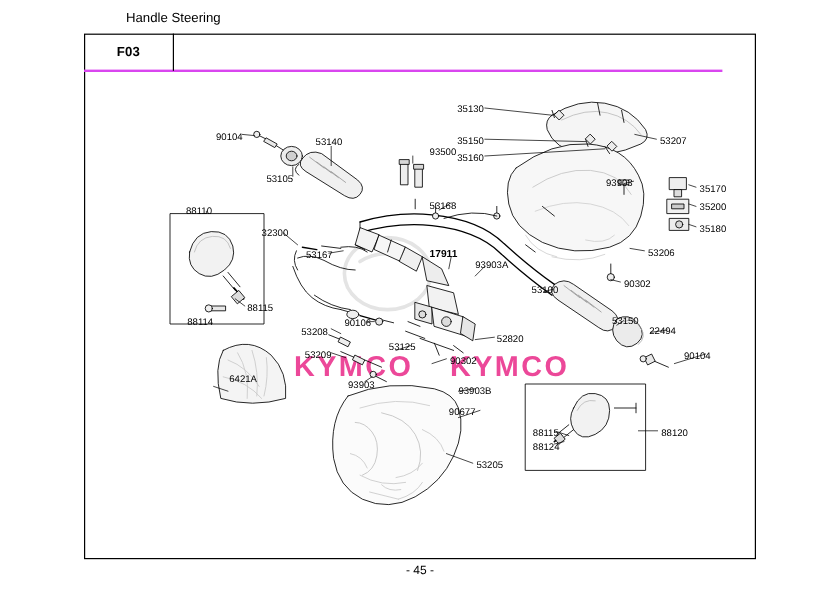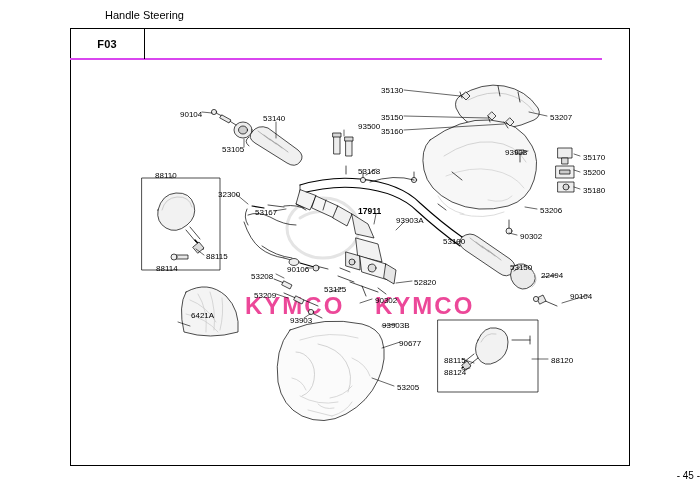--- a/index.html
+++ b/index.html
@@ -57,21 +57,21 @@
     top: 9px;
     font-size: 11px;
     font-weight: normal;
     color: #000;
   }
   .page-num {
     position: absolute;
     left: 0;
     top: 470px;
     width: 700px;
-    text-align: right;
+    text-align: center;
     font-size: 10px;
     color: #000;
   }
   .svg-layer {
     position: absolute;
     left: 0;
     top: 0;
     width: 700px;
     height: 495px;
   }
@@ -352,21 +352,21 @@
   <div class="label" style="left:206px; top:252px;">88115</div>
   <div class="label" style="left:156px; top:264px;">88114</div>
   <div class="label" style="left:251px; top:272px;">53208</div>
   <div class="label" style="left:287px; top:265px;">90106</div>
   <div class="label" style="left:414px; top:278px;">52820</div>
   <div class="label" style="left:324px; top:285px;">53125</div>
   <div class="label" style="left:254px; top:291px;">53209</div>
   <div class="label" style="left:375px; top:296px;">90302</div>
   <div class="label" style="left:290px; top:316px;">93903</div>
   <div class="label" style="left:382px; top:321px;">93903B</div>
-  <div class="label" style="left:399px; top:339px;">90677</div>
+  <div class="label" style="left:374px; top:339px;">90677</div>
   <div class="label" style="left:155px; top:311px;margin-left:36px;">6421A</div>
   <div class="label" style="left:444px; top:356px;">88115</div>
   <div class="label" style="left:444px; top:368px;">88124</div>
   <div class="label" style="left:551px; top:356px;">88120</div>
   <div class="label" style="left:397px; top:383px;">53205</div>
 
   <div class="page-num">- 45 -</div>
 </div>
 
 </body></html>

